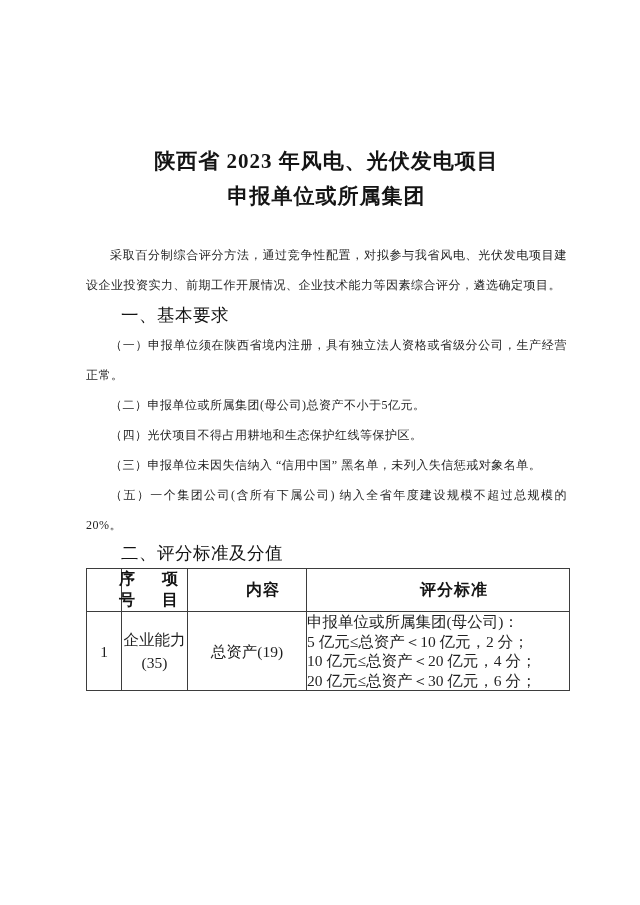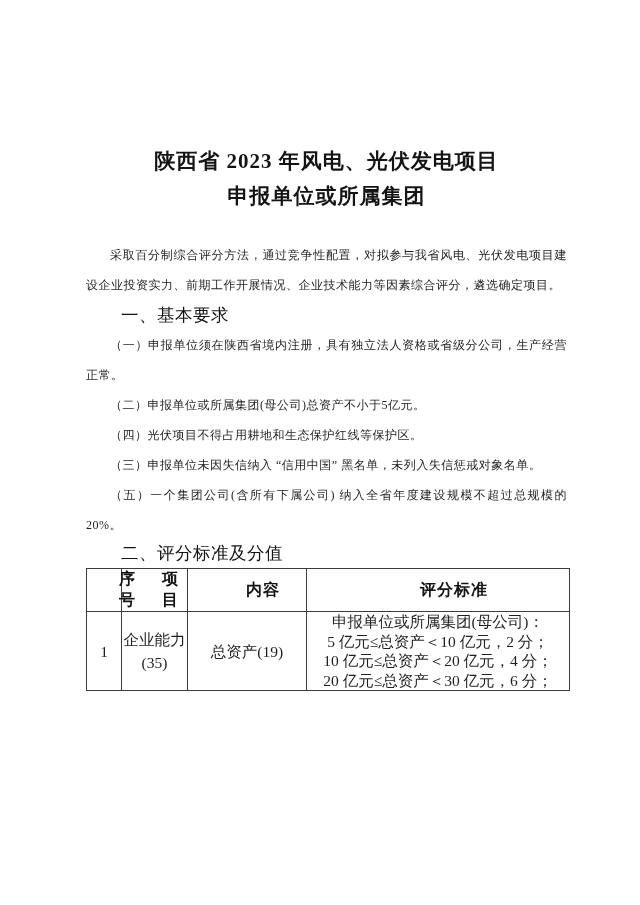--- a/index.html
+++ b/index.html
@@ -33,21 +33,21 @@
     font-size:15.5px;color:#1f1f1f;
   }
   table.score th, table.score td{
     border:1px solid #3d3d3d;padding:0;vertical-align:middle;
   }
   table.score th{
     font-weight:bold;font-size:16px;height:33px;
     letter-spacing:1px;color:#141414;background:#ffffff;padding-left:32px;
   }
   td.c-center{text-align:center;line-height:23px;}
-  td.c-criteria{padding:7px 4px 7px 9px;line-height:19.5px;text-align:center;}
+  td.c-criteria{padding:7px 4px 7px 9px;line-height:19.5px;text-align:left;}
   .crit-line{white-space:nowrap;}
   .row-body td{height:76px;}
 </style>
 </head>
 <body>
 
 <div class="page">
   <div class="doc">
 
     <h1 class="doc-title">

